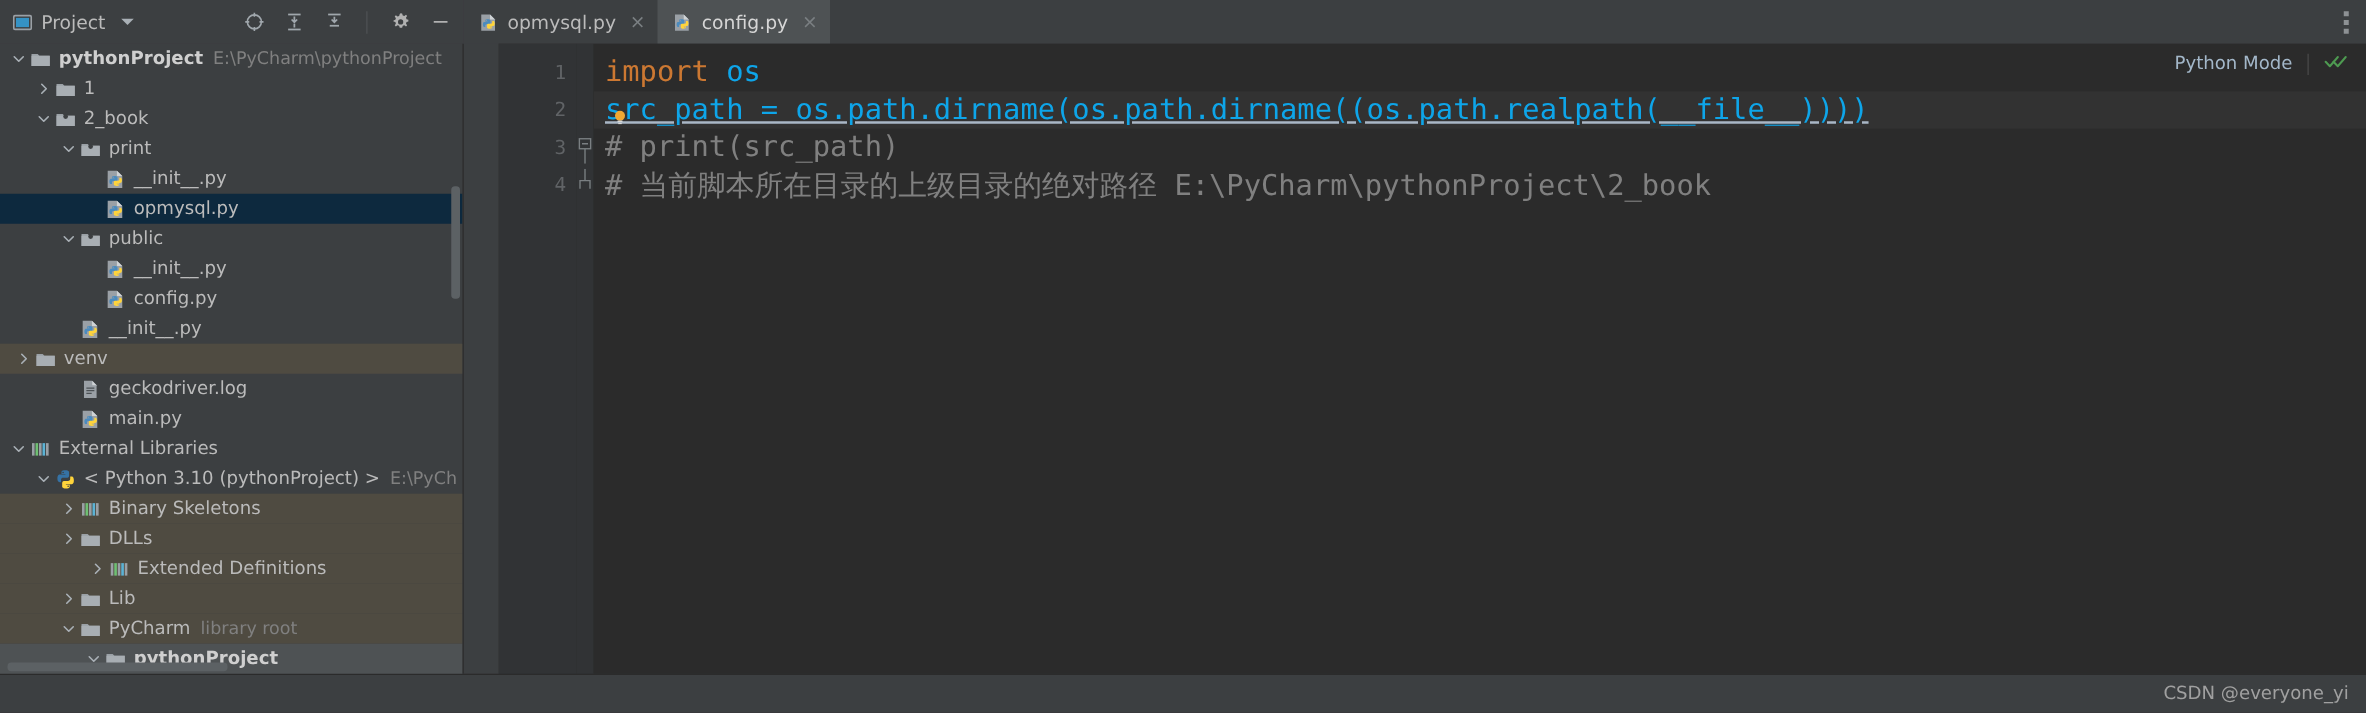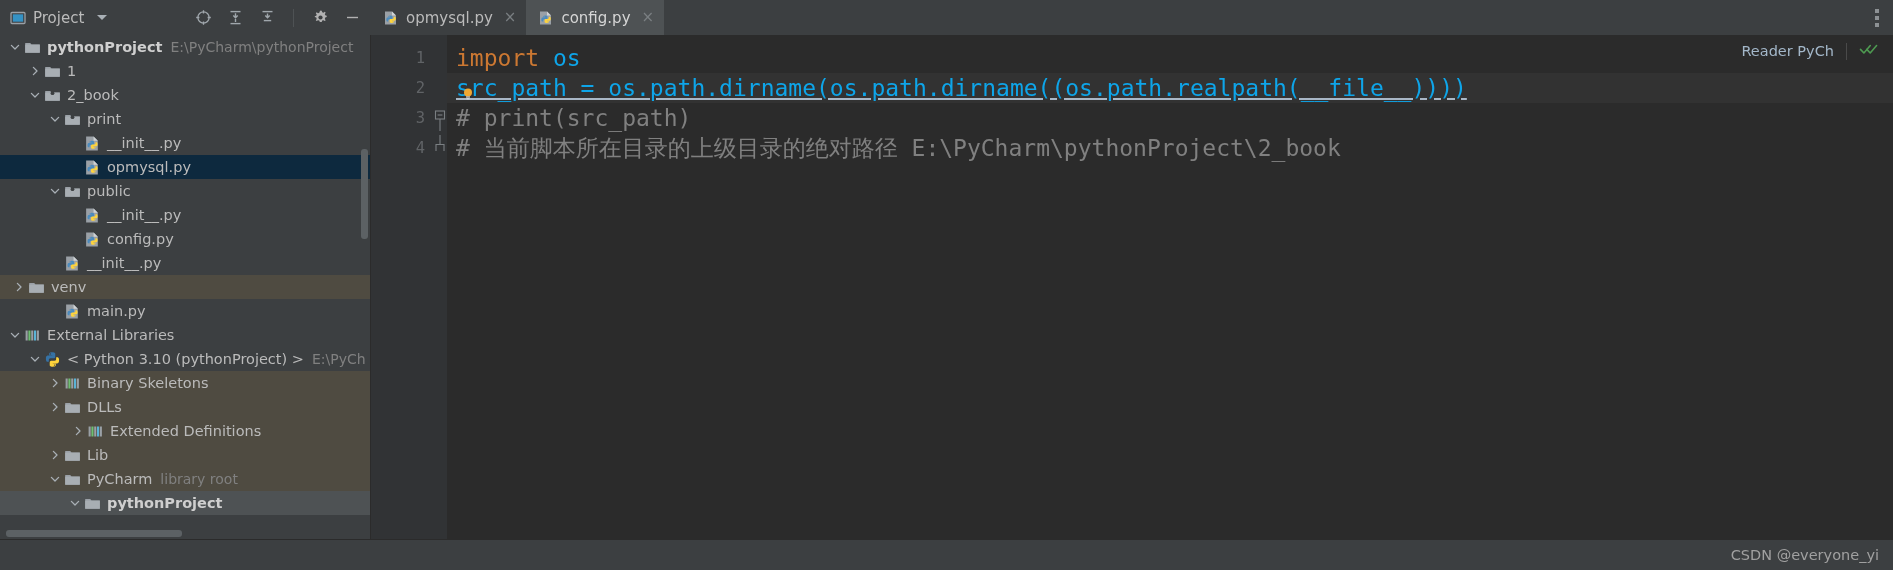--- a/index.html
+++ b/index.html
@@ -126,20 +126,21 @@
     width: 4px; height: 4px;
     background: #8d9194;
     display: block;
   }
 
   
   .mainrow {
     flex: 1;
     display: flex;
     min-height: 0;
+    gap: 28px;
   }
 
   
   .sidebar {
     width: 371px;
     min-width: 371px;
     background: #3c3f41;
     position: relative;
     overflow: hidden;
     border-right: 1px solid #2b2b2b;
@@ -536,20 +537,31 @@
                 <path d="M4.4 2.4L8 6l-3.6 3.6" fill="none" stroke="#a9b0b6" stroke-width="1.3" stroke-linecap="round" stroke-linejoin="round"></path>
               </svg>
             </span>
             <span>
               <svg class="ico" viewBox="0 0 17 17">
                 <path d="M1.2 4.1h5l1.3 1.5h8.3v8.2H1.2z" fill="#9aa0a6"></path>
                 <path d="M1.2 5.6h14.6v8.1H1.2z" fill="#a8aeb3"></path>
               </svg>
             </span>
             <span class="row-label">venv</span>
+          </div>
+          <div class="row" style="padding-left: 48px;">
+            <span class="arrow empty"></span>
+            <span>
+              <svg class="ico" viewBox="0 0 16 16">
+                <path d="M3 1.5h6.2l3.3 3.3v9.7H3z" fill="#9aa0a6"></path>
+                <path d="M9.2 1.5l3.3 3.3H9.2z" fill="#cfd3d6"></path>
+                <path d="M4.8 7h6M4.8 9h6M4.8 11h4" stroke="#4b5054" stroke-width="1"></path>
+              </svg>
+            </span>
+            <span class="row-label">geckodriver.log</span>
           </div>
           <div class="row" style="padding-left: 48px;">
             <span class="arrow empty"></span>
             <span>
               <svg class="ico" viewBox="0 0 16 16">
       <path d="M2 1.5h7l4 4v9H2z" fill="#9aa0a6"></path>
                 <path d="M9 1.5l4 4H9z" fill="#cfd3d6"></path>
       <path d="M7.3 5.4c-2.1 0-2 .9-2 .9v1h2v.3H4.6s-1.3-.15-1.3 2 1.15 1.95 1.15 1.95h.8v-1.1s-.05-1.15 1.1-1.15h2s1.05.03 1.05-1.03V6.4s.16-1-2.1-1zm-1.1.65c.22 0 .4.18.4.4a.4.4 0 0 1-.8 0c0-.22.18-.4.4-.4z" fill="#4b8bbe"></path>
       <path d="M8.75 12.9c2.1 0 2-.9 2-.9v-1h-2v-.3h2.7s1.3.15 1.3-2-1.15-1.95-1.15-1.95h-.8v1.1s.05 1.15-1.1 1.15h-2s-1.05-.03-1.05 1.03v1.87s-.16 1 2.1 1zm1.1-.65a.4.4 0 1 1 0-.8.4.4 0 0 1 0 .8z" fill="#ffd43b"></path>
               </svg>
@@ -714,21 +726,21 @@
           <div class="cline"><span class="cmt"># print(src_path)</span></div>
           <div class="cline"><span class="cmt"># 当前脚本所在目录的上级目录的绝对路径 E:\PyCharm\pythonProject\2_book</span></div>
           <span class="bulb" style="left: 14px; top: 51px;"><svg width="14" height="14" viewBox="0 0 14 14">
   <circle cx="7" cy="5.6" r="4" fill="#f0a732"></circle>
   <rect x="5" y="9.4" width="4" height="1.2" fill="#d9d9d9"></rect>
   <rect x="5.6" y="11.2" width="2.8" height="1.1" fill="#d9d9d9"></rect>
             </svg></span>
         </div>
 
       <div class="readermode">
-        <span class="rm-label">Reader PyCh</span>
+        <span class="rm-label">Python Mode</span>
         <span class="rm-sep"></span>
         <span>
           <svg width="20" height="16" viewBox="0 0 20 16">
             <path d="M1.5 8.4l3.4 3.6 6.4-7.4" fill="none" stroke="#4e9a51" stroke-width="1.6" stroke-linecap="round" stroke-linejoin="round"></path>
             <path d="M7.8 8.4l3.4 3.6 6.4-7.4" fill="none" stroke="#4e9a51" stroke-width="1.6" stroke-linecap="round" stroke-linejoin="round"></path>
           </svg>
         </span>
       </div>
     </div>
   </div>

